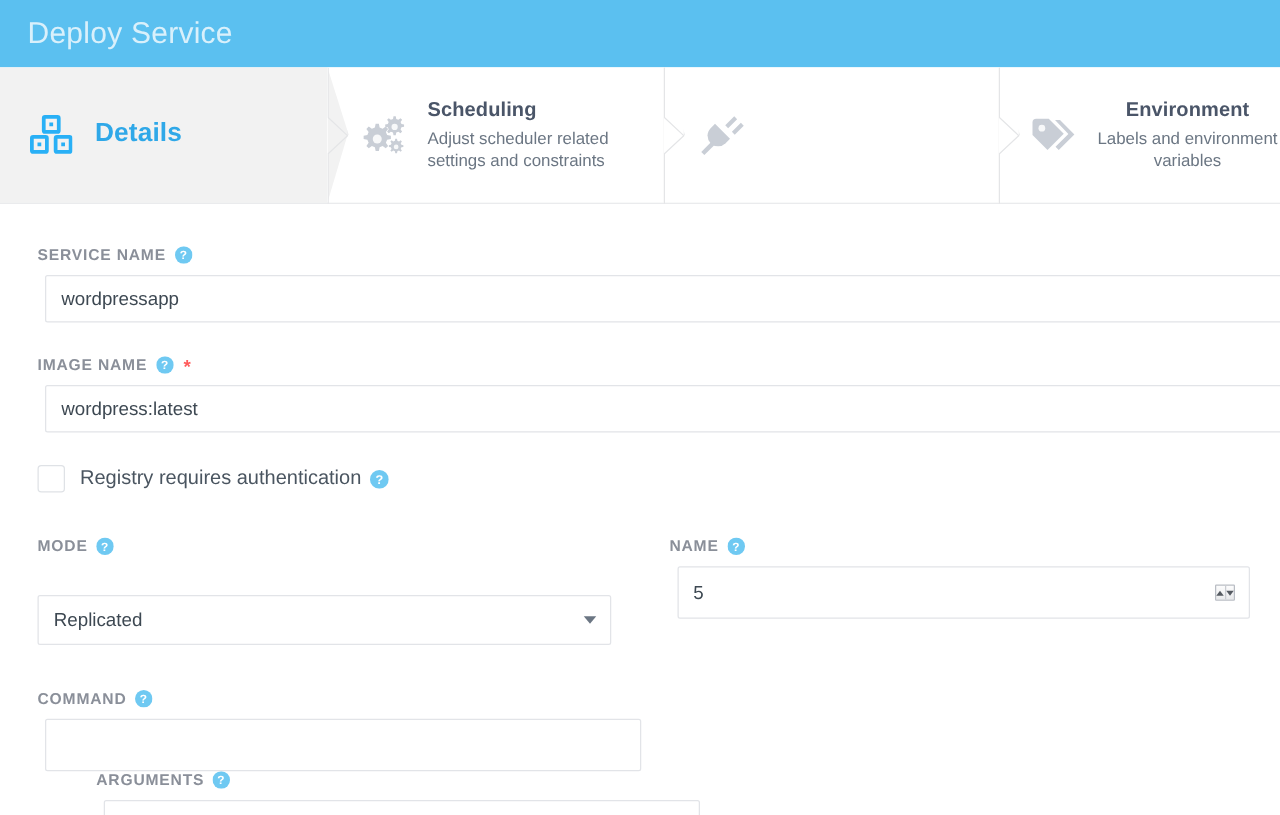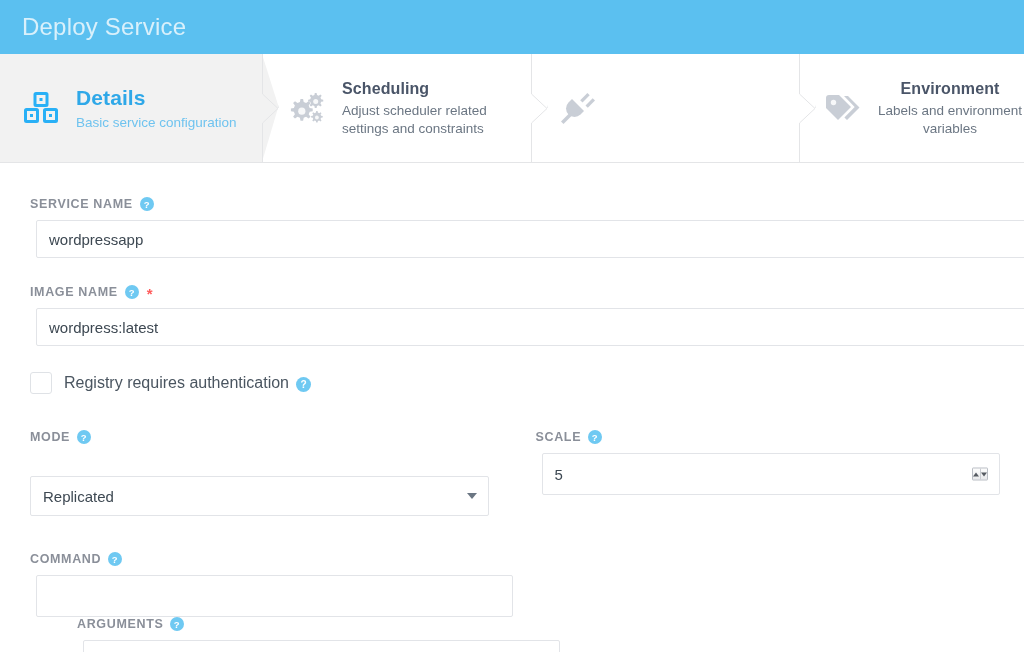--- a/index.html
+++ b/index.html
@@ -162,21 +162,21 @@
     border: 1px solid #dfe2e6;
     border-radius: 3px;
     background: #fff;
     flex: 0 0 22px;
   }
   .check-label {
     font-size: 16px;
     color: #4a5560;
     margin-left: 12px;
     display: flex;
-    align-items: flex-end;
+    align-items: center;
   }
 
   
   .select-wrap { position: relative; width: 100%; margin-top: 32px; }
   .select-box {
     width: 100%;
     height: 40px;
     border: 1px solid #e2e4e8;
     border-radius: 2px;
     background: #fff;
@@ -239,21 +239,20 @@
         <rect x="11" y="1.5" width="12" height="12" rx="1" fill="none" stroke="#29b0f6" stroke-width="3"></rect>
         <rect x="15.5" y="6" width="3" height="3" fill="#29b0f6"></rect>
         <rect x="1.5" y="17.5" width="12" height="12" rx="1" fill="none" stroke="#29b0f6" stroke-width="3"></rect>
         <rect x="6" y="22" width="3" height="3" fill="#29b0f6"></rect>
         <rect x="20.5" y="17.5" width="12" height="12" rx="1" fill="none" stroke="#29b0f6" stroke-width="3"></rect>
         <rect x="25" y="22" width="3" height="3" fill="#29b0f6"></rect>
       </svg>
     </div>
     <div class="step-text">
       <div class="step-name">Details</div>
-      <div class="step-desc">Basic service configuration</div>
     </div>
     <div class="chev chev-1" style="left:262px;"></div>
     <div class="chev-line" style="left:262px;">
       <svg width="17" height="109" viewBox="0 0 17 109">
         <path d="M0.5 0 L0.5 40 L16 54.5 L0.5 69 L0.5 109" fill="none" stroke="#e4e5e7" stroke-width="1"></path>
       </svg>
     </div>
   </div>
 
   <div class="step step-2">
@@ -373,21 +372,21 @@
       <div class="select-wrap">
         <div class="select-box">
           <span>Replicated</span>
         </div>
         <span class="select-arrow"></span>
       </div>
     </div>
 
     <div class="col">
       <div class="field-label">
-        <span>SCALE</span>
+        <span>NAME</span>
         <span class="help-icon">
           <svg width="14" height="14" viewBox="0 0 14 14">
             <circle cx="7" cy="7" r="7" fill="#6fc9f2"></circle>
             <text x="7" y="10.6" text-anchor="middle" font-family="Liberation Sans, sans-serif" font-size="9.5" font-weight="bold" fill="#ffffff">?</text>
           </svg>
         </span>
       </div>
       <div class="num-wrap">
         <input class="text-input tall-input" type="text" value="5" style="">
         <span class="spinner">

